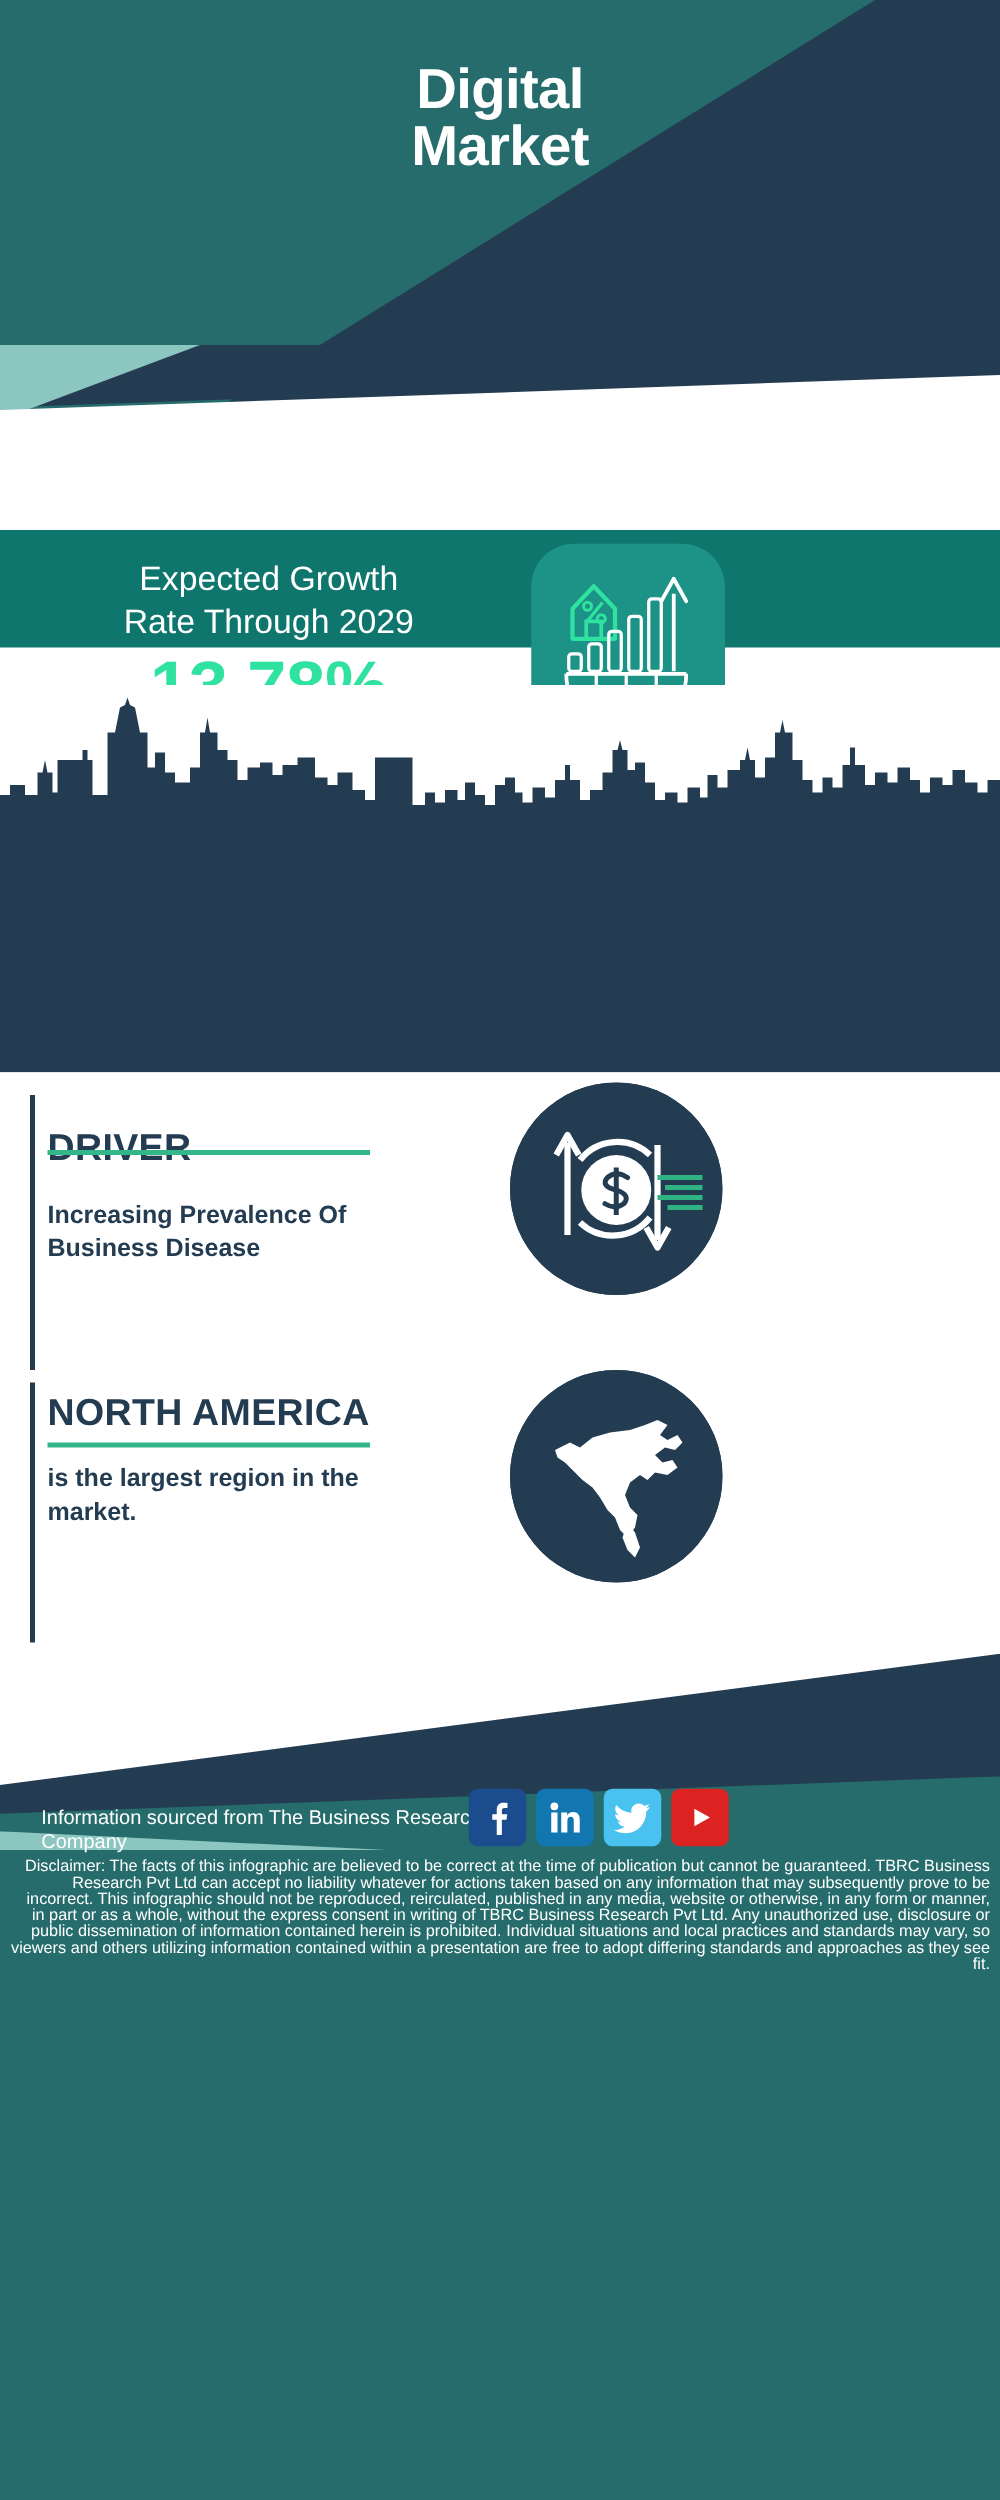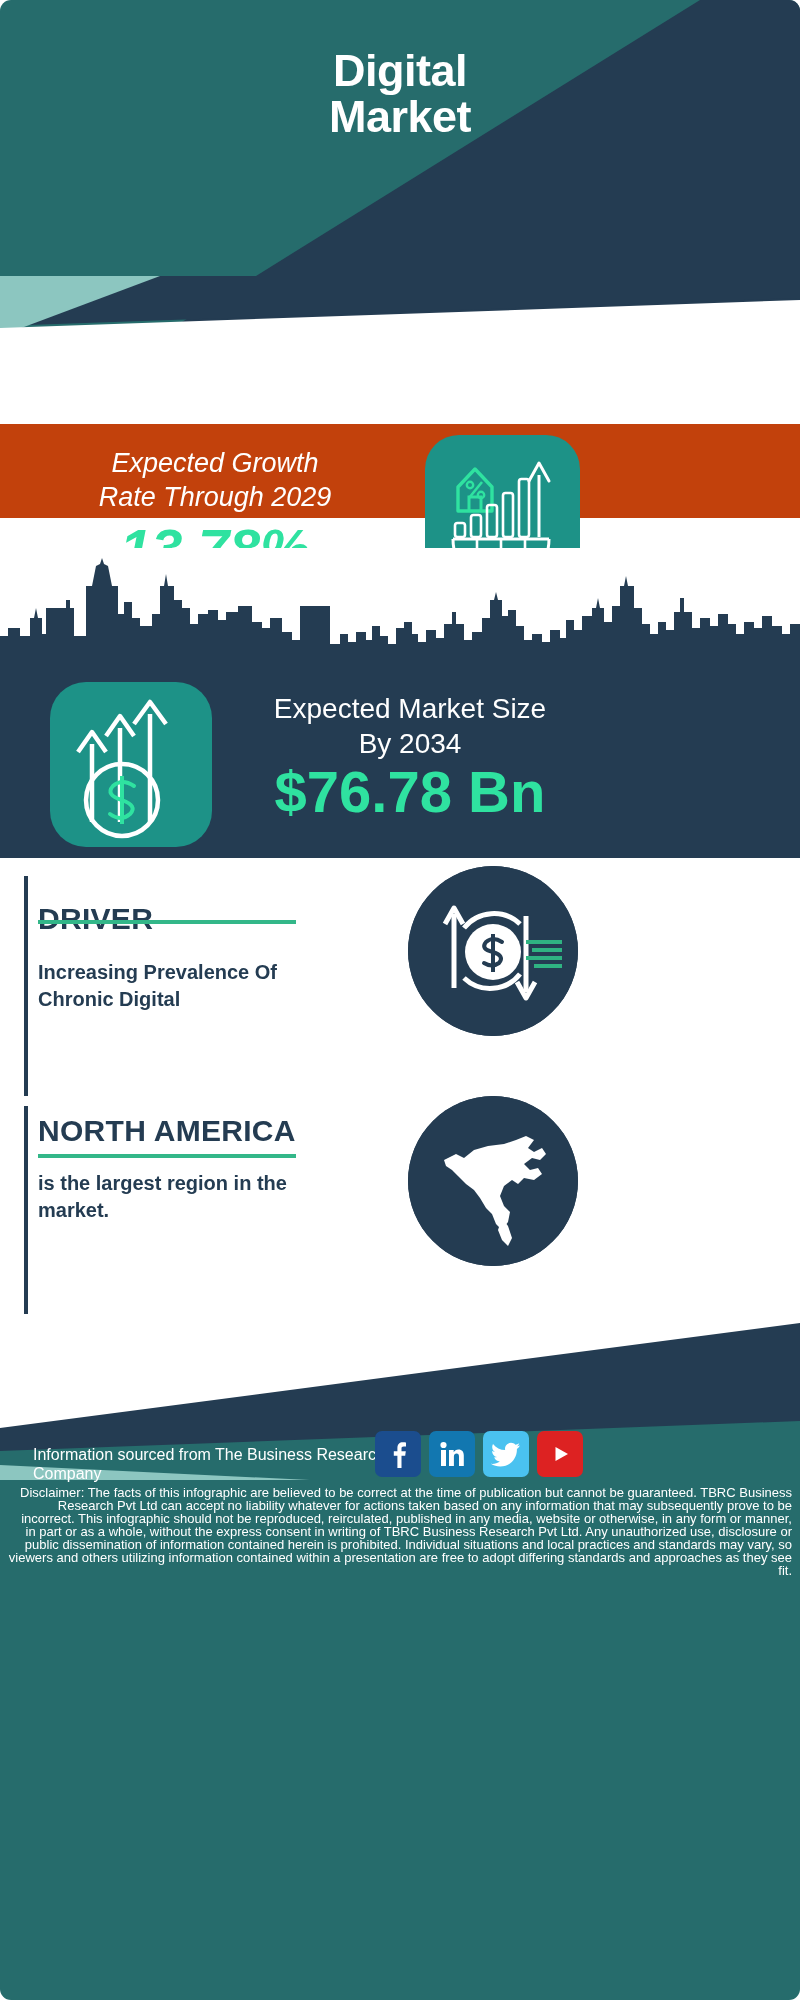--- a/index.html
+++ b/index.html
@@ -3,21 +3,21 @@
 <meta charset="utf-8">
 <style>
   html,body{margin:0;padding:0;}
   body{
     width:800px;height:2000px;
     background:#ffffff;
     font-family:"Liberation Sans", sans-serif;
     overflow:hidden;
     position:relative;
   }
-  .page{position:relative;width:800px;height:2000px;overflow:hidden;border-radius:11px;}
+  .page{position:relative;width:800px;height:2000px;overflow:hidden;}
 
   
   .header{
     position:absolute;left:0;top:0;width:800px;height:348px;
     background:#266c6c;overflow:hidden;
   }
   .header-diag{
     position:absolute;left:0;top:0;width:800px;height:348px;
     background:#243c52;
     clip-path:polygon(700px 0, 800px 0, 800px 348px, 140px 348px);
@@ -49,22 +49,21 @@
   }
   .band-white{
     position:absolute;left:0;top:0;width:800px;height:150px;
     background:#ffffff;
     clip-path:polygon(0 52px, 800px 24px, 800px 72px, 0 72px);
   }
 
   
   .growth{
     position:absolute;left:0;top:424px;width:800px;height:94px;
-    background:#c2410c;
-    font-style:italic;
+    background:#0f766e;
   }
   .growth-text{
     position:absolute;left:30px;top:22px;width:370px;text-align:center;
     color:#ffffff;font-size:27px;line-height:34px;
   }
   .growth-text span{display:block;}
   .growth-value{
     position:absolute;left:30px;top:96px;width:370px;text-align:center;
     color:#2fe2a0;font-size:56px;line-height:58px;font-weight:bold;
   }
@@ -220,54 +219,30 @@
     </div>
   </div>
 
   <div class="skyline-wrap">
     <svg class="skyline-svg" viewBox="0 0 800 130" preserveAspectRatio="none">
       <path fill="#243c52" d="M0 130 L0 80 L8 80 L8 72 L20 72 L20 80 L30 80 L30 62 L34 62 L36 52 L38 62 L42 62 L42 78 L46 78 L46 52 L66 52 L66 44 L70 44 L70 52 L74 52 L74 80 L86 80 L86 30 L92 30 L96 10 L100 8 L102 2 L104 8 L108 10 L112 30 L118 30 L118 58 L124 58 L124 46 L132 46 L132 62 L140 62 L140 70 L152 70 L152 58 L160 58 L160 30 L164 30 L166 18 L168 30 L174 30 L174 44 L182 44 L182 52 L190 52 L190 68 L198 68 L198 58 L208 58 L208 54 L218 54 L218 64 L226 64 L226 56 L238 56 L238 50 L252 50 L252 66 L262 66 L262 72 L270 72 L270 62 L282 62 L282 76 L292 76 L292 84 L300 84 L300 50 L330 50 L330 88 L340 88 L340 78 L348 78 L348 86 L356 86 L356 76 L366 76 L366 84 L372 84 L372 70 L380 70 L380 80 L388 80 L388 88 L396 88 L396 72 L404 72 L404 66 L412 66 L412 78 L418 78 L418 86 L426 86 L426 74 L436 74 L436 82 L444 82 L444 68 L452 68 L452 56 L456 56 L456 68 L464 68 L464 84 L472 84 L472 76 L482 76 L482 62 L490 62 L490 44 L494 44 L496 36 L498 44 L502 44 L502 60 L508 60 L508 54 L516 54 L516 70 L524 70 L524 84 L532 84 L532 78 L542 78 L542 86 L550 86 L550 74 L560 74 L560 82 L566 82 L566 64 L574 64 L574 74 L582 74 L582 60 L592 60 L592 52 L596 52 L598 42 L600 52 L604 52 L604 66 L612 66 L612 50 L620 50 L620 30 L624 30 L626 20 L628 30 L634 30 L634 52 L642 52 L642 68 L650 68 L650 78 L658 78 L658 66 L666 66 L666 74 L674 74 L674 56 L680 56 L680 42 L684 42 L684 56 L692 56 L692 72 L700 72 L700 62 L710 62 L710 70 L718 70 L718 58 L728 58 L728 68 L736 68 L736 78 L744 78 L744 66 L754 66 L754 72 L762 72 L762 60 L772 60 L772 70 L782 70 L782 78 L790 78 L790 68 L800 68 L800 130 Z"></path>
     </svg>
     <div class="skyline-base"></div>
   </div>
 
-  <div class="market">
-    <div class="market-icon">
-      <svg width="162" height="165" viewBox="0 0 162 165">
-
-        <path d="M42 140 L42 62" stroke="#ffffff" stroke-width="4.5" fill="none"></path>
-        <path d="M28 70 L42 50 L56 70" fill="none" stroke="#ffffff" stroke-width="4.5" stroke-linejoin="round"></path>
-
-        <path d="M70 140 L70 46" stroke="#ffffff" stroke-width="4.5" fill="none"></path>
-        <path d="M56 54 L70 34 L84 54" fill="none" stroke="#ffffff" stroke-width="4.5" stroke-linejoin="round"></path>
-
-        <path d="M100 140 L100 32" stroke="#ffffff" stroke-width="4.5" fill="none"></path>
-        <path d="M84 42 L100 20 L116 42" fill="none" stroke="#ffffff" stroke-width="4.5" stroke-linejoin="round"></path>
-
-        <circle cx="72" cy="118" r="36" fill="none" stroke="#ffffff" stroke-width="4.5"></circle>
-        <path d="M72 94 L72 142" stroke="#2fe2a0" stroke-width="4" fill="none"></path>
-        <path d="M84 104 Q72 96 63 104 Q55 113 72 118 Q88 124 80 132 Q71 140 60 132" fill="none" stroke="#2fe2a0" stroke-width="4" stroke-linecap="round"></path>
-      </svg>
-    </div>
-    <div class="market-text">
-      <span>Expected Market Size</span>
-      <span>By 2034</span>
-    </div>
-    <div class="market-value">$76.78 Bn</div>
-  </div>
 
   <div class="cards">
 
     <div class="card" style="top:0;height:240px;">
       <div class="card-rule" style="top:18px;height:220px;"></div>
       <div class="card-title" style="top:22px;margin-top:22px;">DRIVER</div>
       <div class="card-underline" style="top:62px;"></div>
       <div class="card-body" style="top:78px;margin-top:23px;">
         <span>Increasing Prevalence Of</span><br>
-        <span>Chronic Digital</span>
+        <span>Business Disease</span>
       </div>
       <div class="card-circle" style="left:408px;top:8px;width:170px;height:170px;">
         <svg width="170" height="170" viewBox="0 0 170 170">
           <circle cx="85" cy="85" r="85" fill="#243c52"></circle>
 
           <path d="M56 62 A38 38 0 0 1 112 58" fill="none" stroke="#ffffff" stroke-width="5"></path>
           <path d="M112 108 A38 38 0 0 1 56 112" fill="none" stroke="#ffffff" stroke-width="5"></path>
 
           <path d="M46 122 L46 48" stroke="#ffffff" stroke-width="5" fill="none"></path>
           <path d="M37 58 L46 42 L55 58" fill="none" stroke="#ffffff" stroke-width="5" stroke-linejoin="round"></path>

